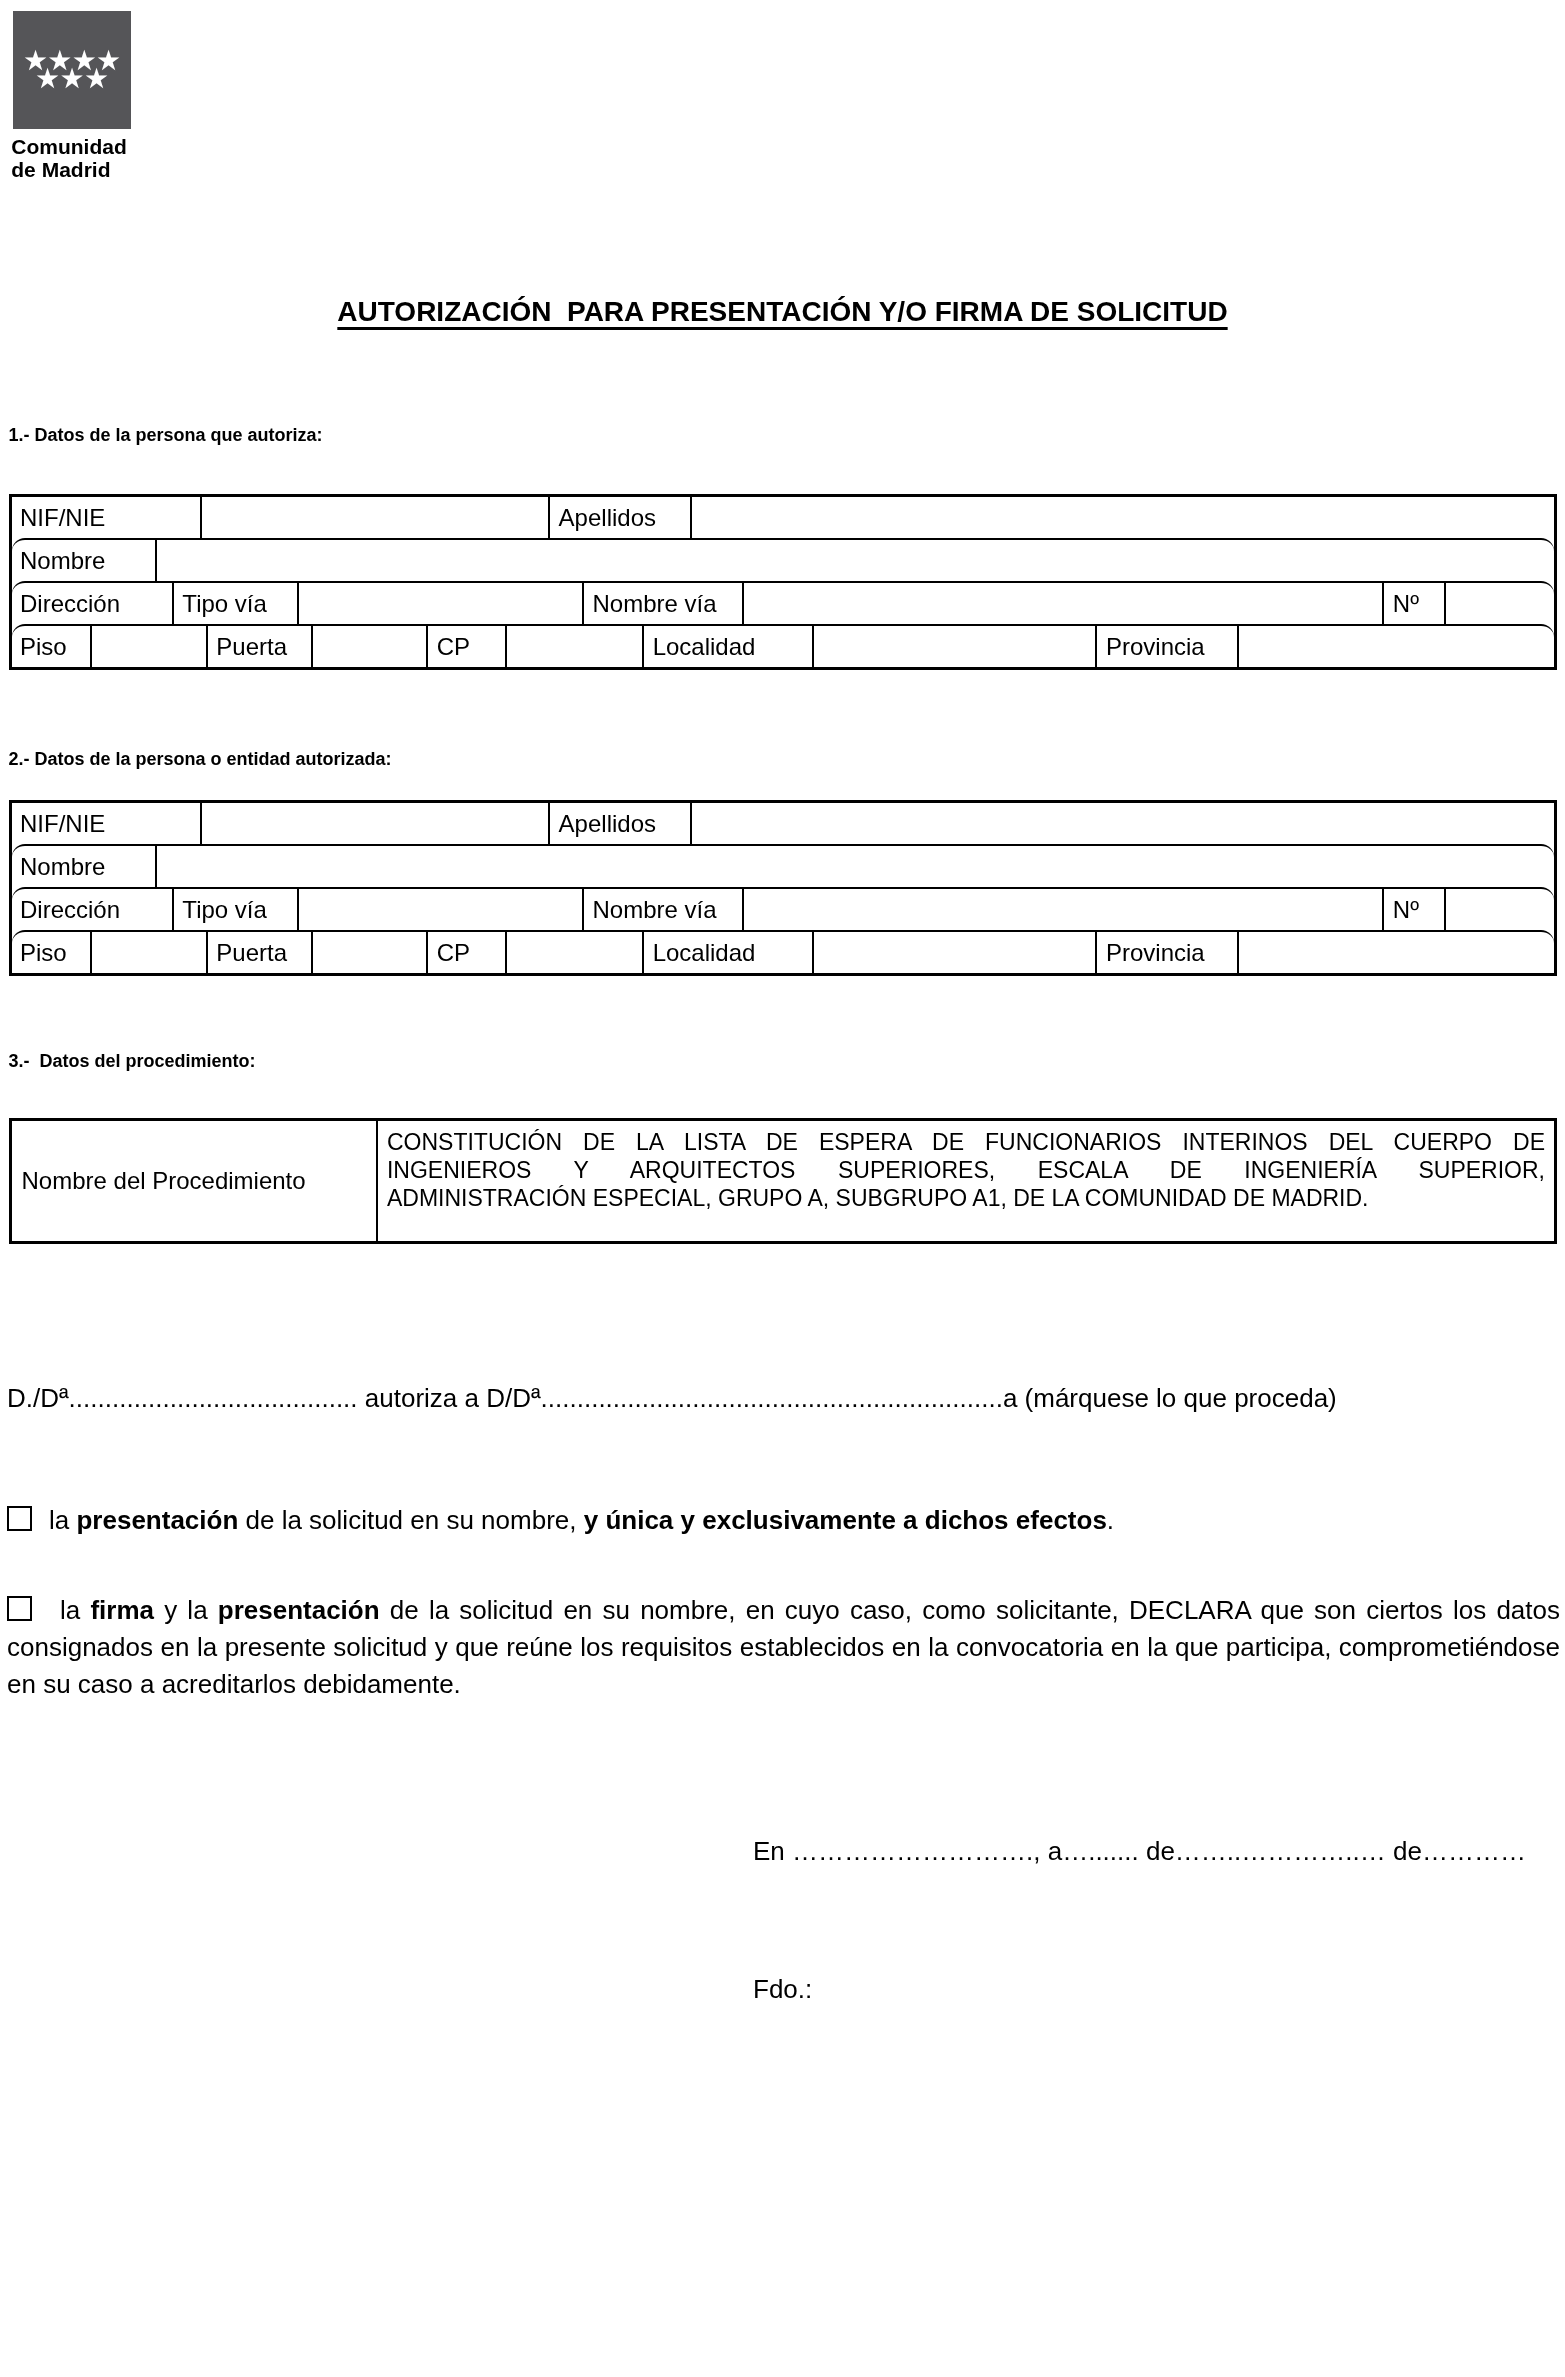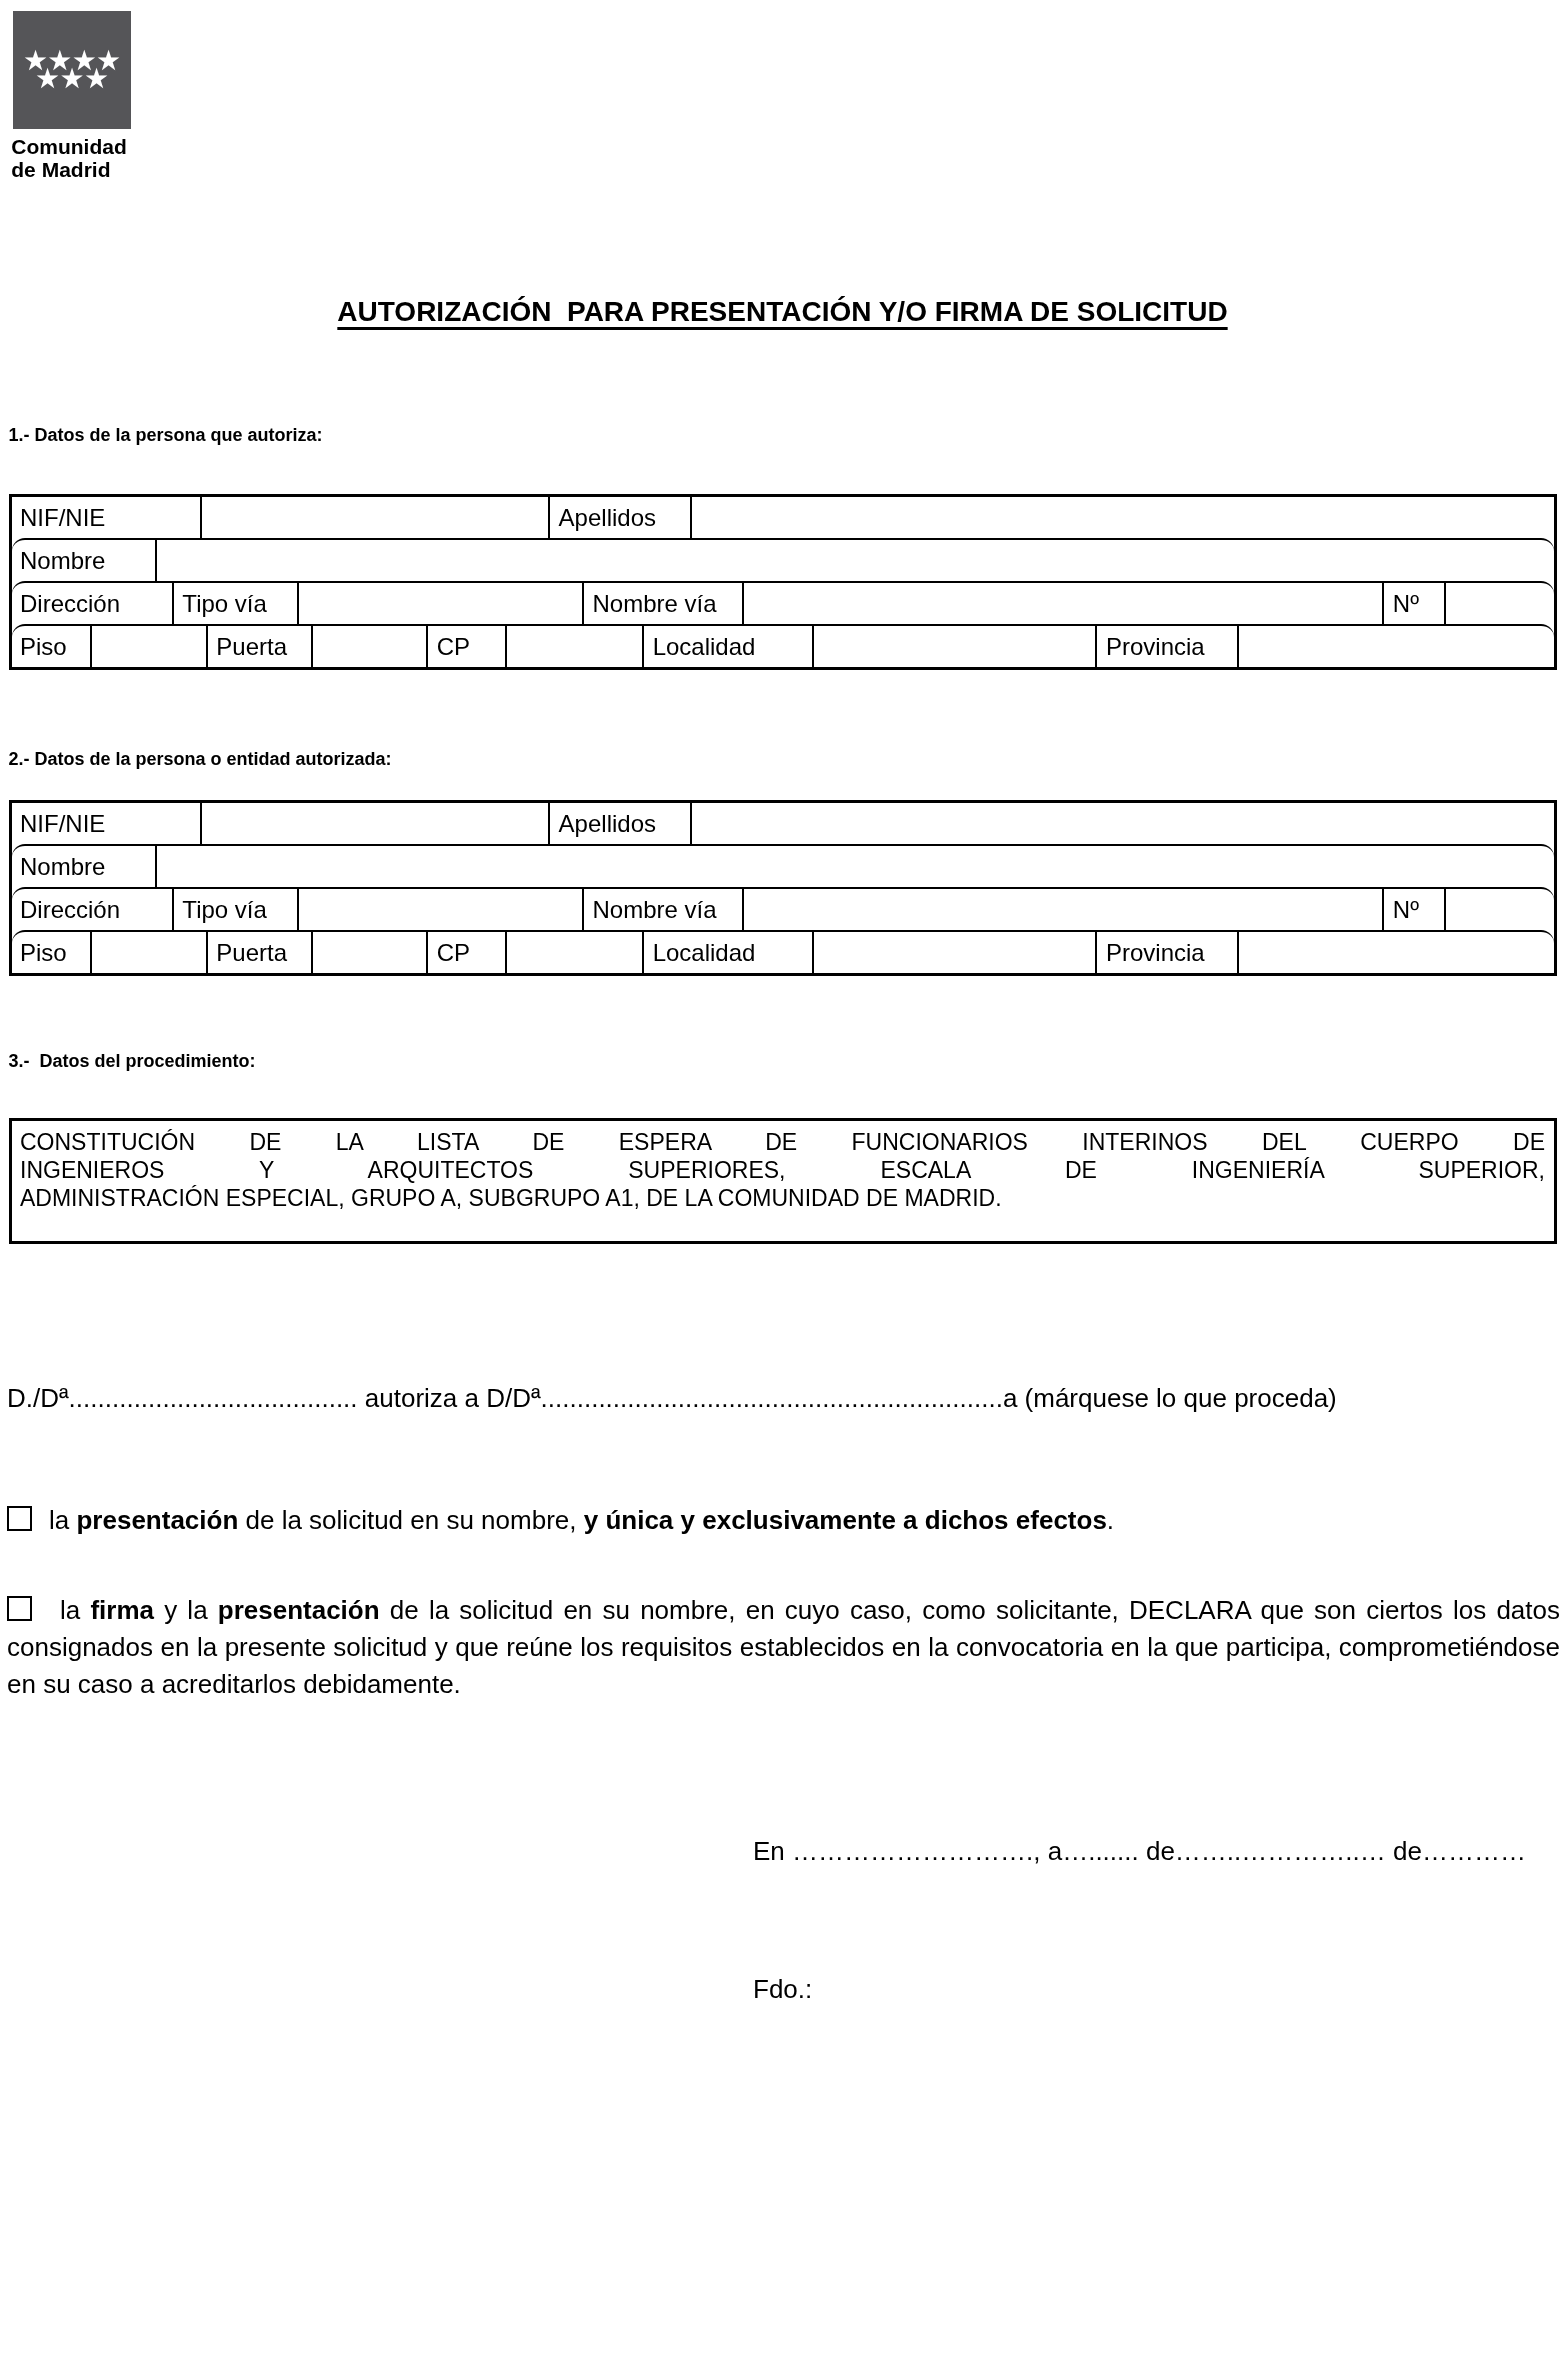--- a/index.html
+++ b/index.html
@@ -127,20 +127,21 @@
       <div class="fcell" style="width:11.0%;">Localidad</div>
       <div class="fcell" style="width:18.4%;"></div>
       <div class="fcell" style="width:9.2%;">Provincia</div>
       <div class="fcell grow"></div>
     </div>
   </div>
 
   <div class="heading" style="top:1051px;">3.-  Datos del procedimiento:</div>
 
   <div class="ptable">
+    <div class="pcell-label">Nombre del Procedimiento</div>
     <div class="pcell-value">
       <div class="pline">CONSTITUCIÓN DE LA LISTA DE ESPERA DE FUNCIONARIOS INTERINOS DEL CUERPO DE</div>
       <div class="pline">INGENIEROS Y ARQUITECTOS SUPERIORES, ESCALA DE INGENIERÍA SUPERIOR,</div>
       <div class="pline last">ADMINISTRACIÓN ESPECIAL, GRUPO A, SUBGRUPO A1, DE LA COMUNIDAD DE MADRID.</div>
     </div>
   </div>
 
   <div class="bodyline" style="top:1383px;white-space:nowrap;">D./Dª........................................ autoriza a D/Dª................................................................a (márquese lo que proceda)</div>
 
   <div class="bodyline" style="top:1505px;white-space:nowrap;">

